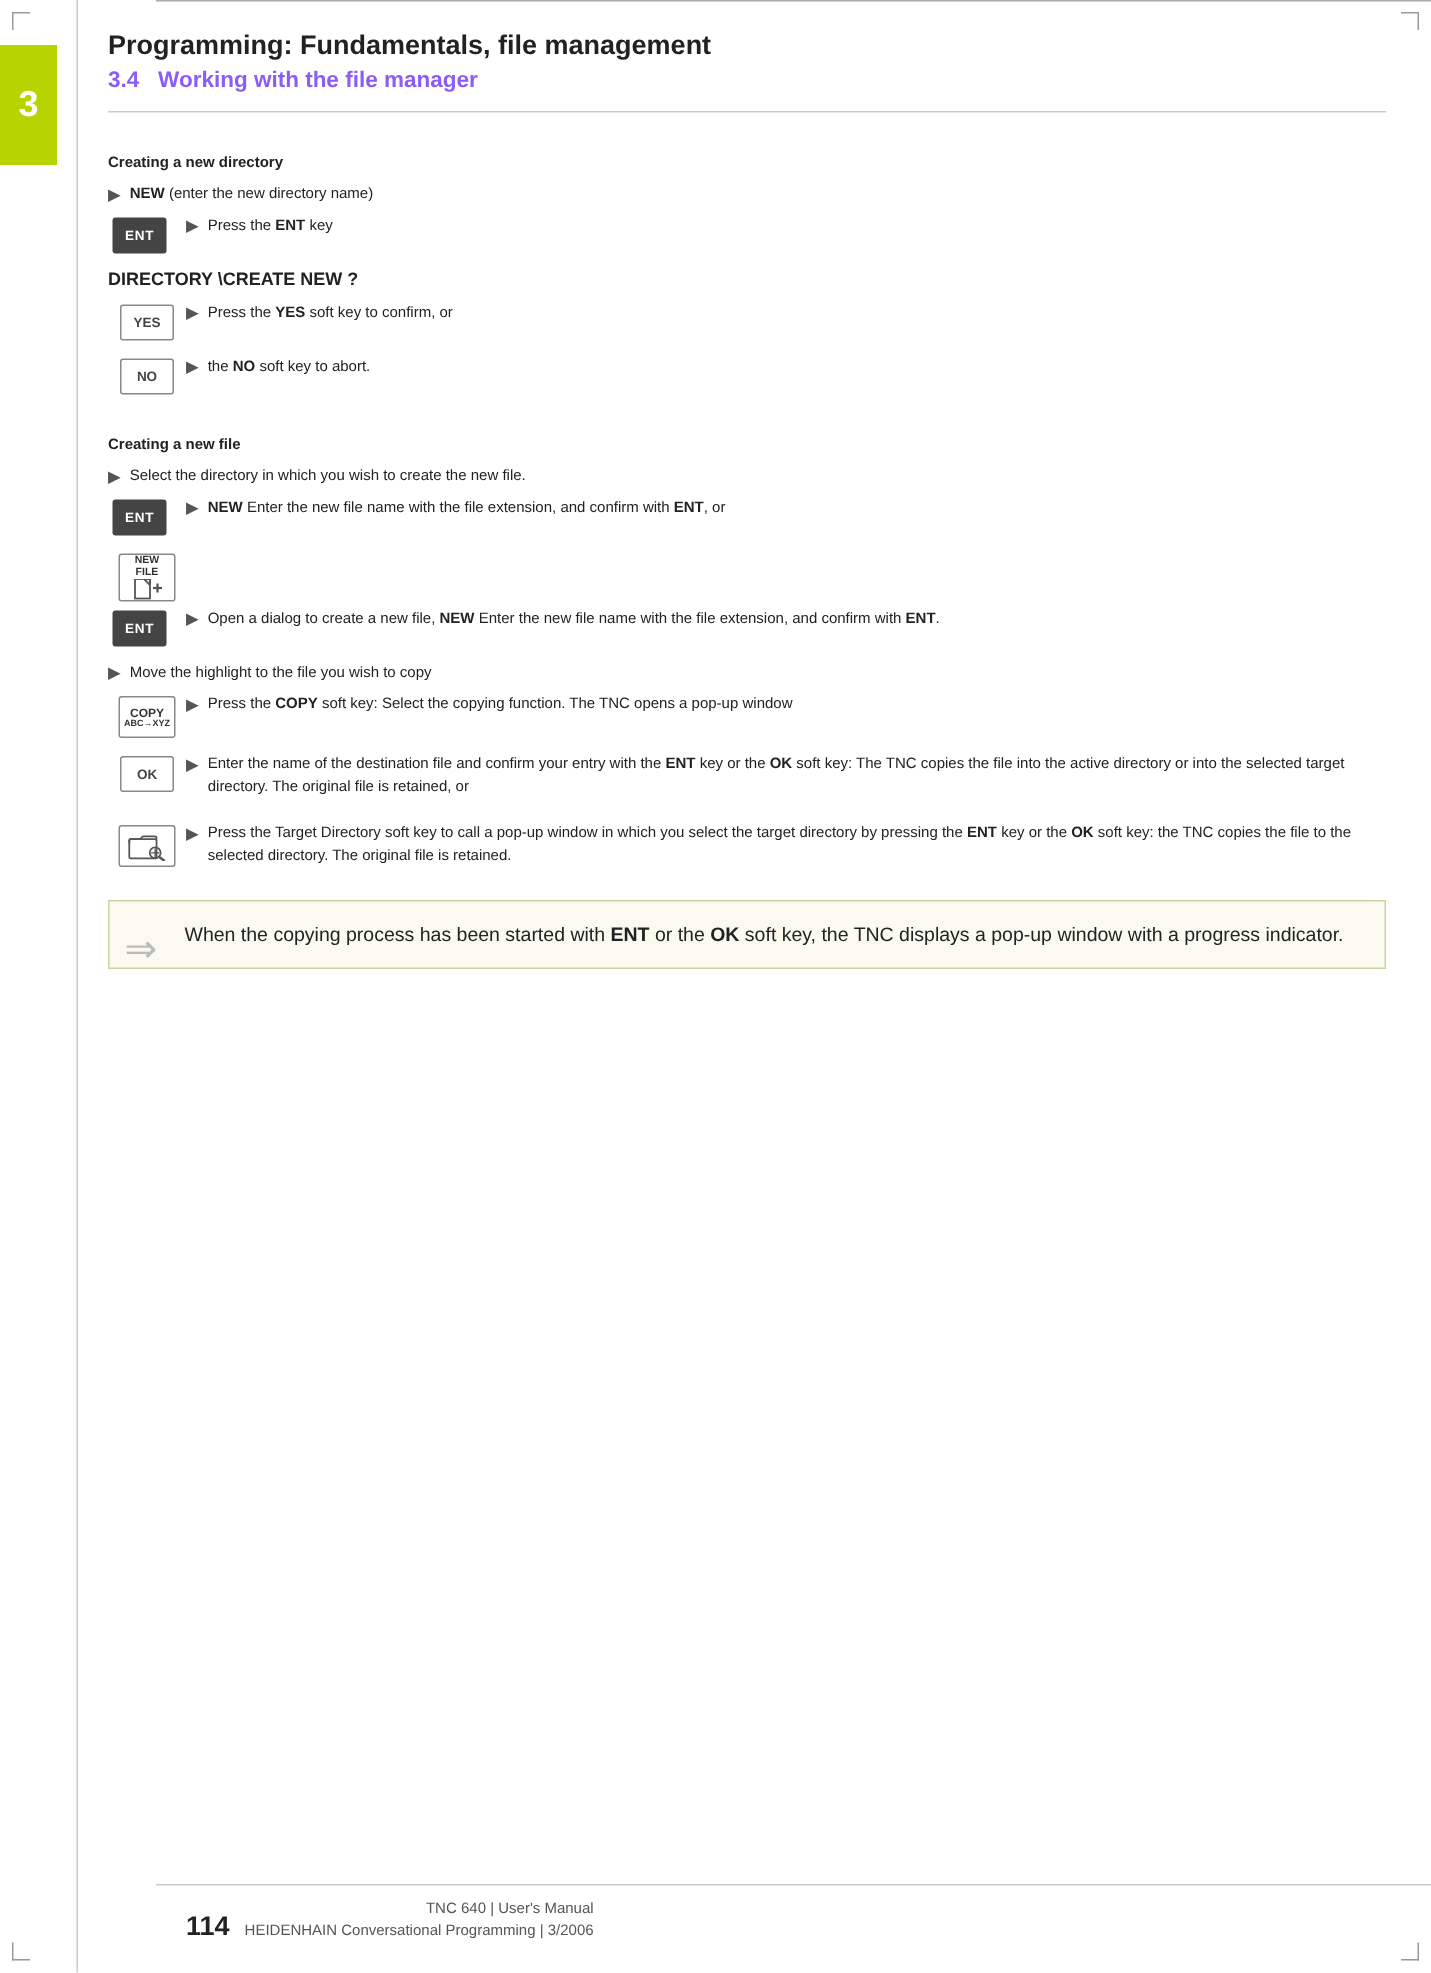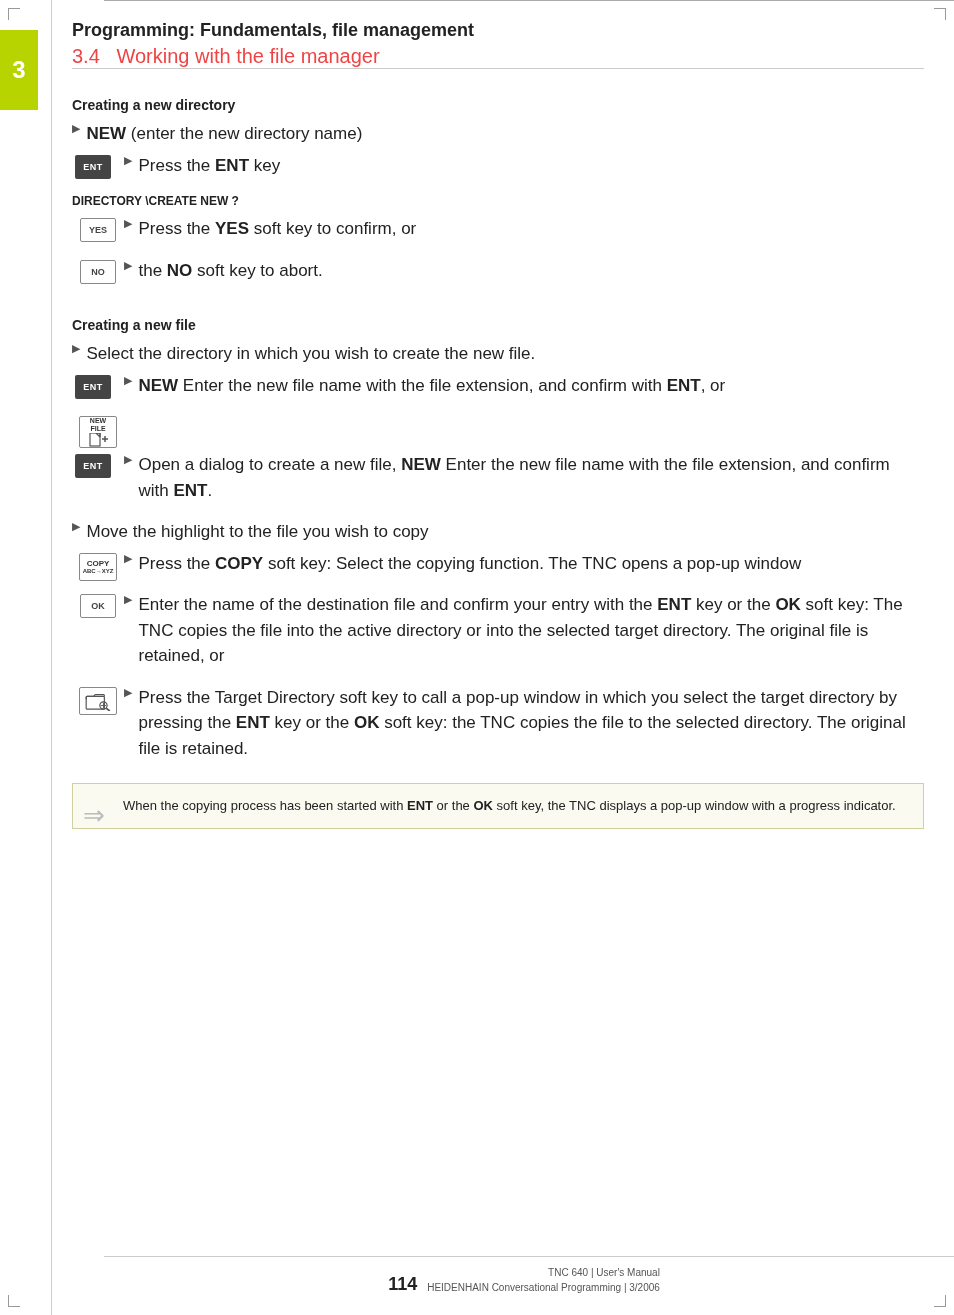--- a/index.html
+++ b/index.html
@@ -56,49 +56,49 @@
     
     .main-content {
       flex: 1;
       padding: 20px 30px 40px 20px;
       position: relative;
     }
 
     
     .page-header {
       border-bottom: 1px solid #ccc;
-      padding-bottom: 0;
+      padding-bottom: 12px;
       margin-bottom: 2px;
     }
     .chapter-title {
       font-size: 18px;
       font-weight: bold;
       color: #222;
       margin-bottom: 2px;
     }
     .section-title {
-      font-size: 20px;
-      font-weight: normal;
-      color: #ef4444;
+      font-size: 15px;
+      font-weight: bold;
+      color: #8b5cf6;
       margin-top: 4px;
     }
 
     
     .top-line {
       position: absolute;
       top: 0;
       left: 52px;
       right: 0;
       height: 1px;
       background: #aaa;
     }
 
     
     .section-heading {
-      font-size: 14px;
+      font-size: 10px;
       font-weight: bold;
       color: #222;
       margin-top: 28px;
       margin-bottom: 8px;
     }
 
     .key-btn {
       display: inline-flex;
       align-items: center;
       justify-content: center;
@@ -198,21 +198,21 @@
       border-radius: 2px;
       display: inline-flex;
       align-items: center;
       justify-content: center;
       flex-shrink: 0;
     }
 
     .instruction-text {
       flex: 1;
       line-height: 1.5;
-      font-size: 17px;
+      font-size: 10px;
     }
 
     .arrow {
       color: #555;
       margin-right: 6px;
       font-size: 11px;
     }
 
     .instruction-item {
       display: flex;
@@ -278,21 +278,21 @@
       flex: 1;
     }
 
     
     .page-bottom {
       position: absolute;
       bottom: 20px;
       left: 52px;
       right: 0;
       display: flex;
-      justify-content: center;
+      justify-content: flex-start;
       align-items: flex-end;
       padding: 0 30px 0 20px;
       border-top: 1px solid #ccc;
       padding-top: 8px;
     }
     .page-number {
       font-size: 18px;
       font-weight: bold;
     }
     .footer-text {

